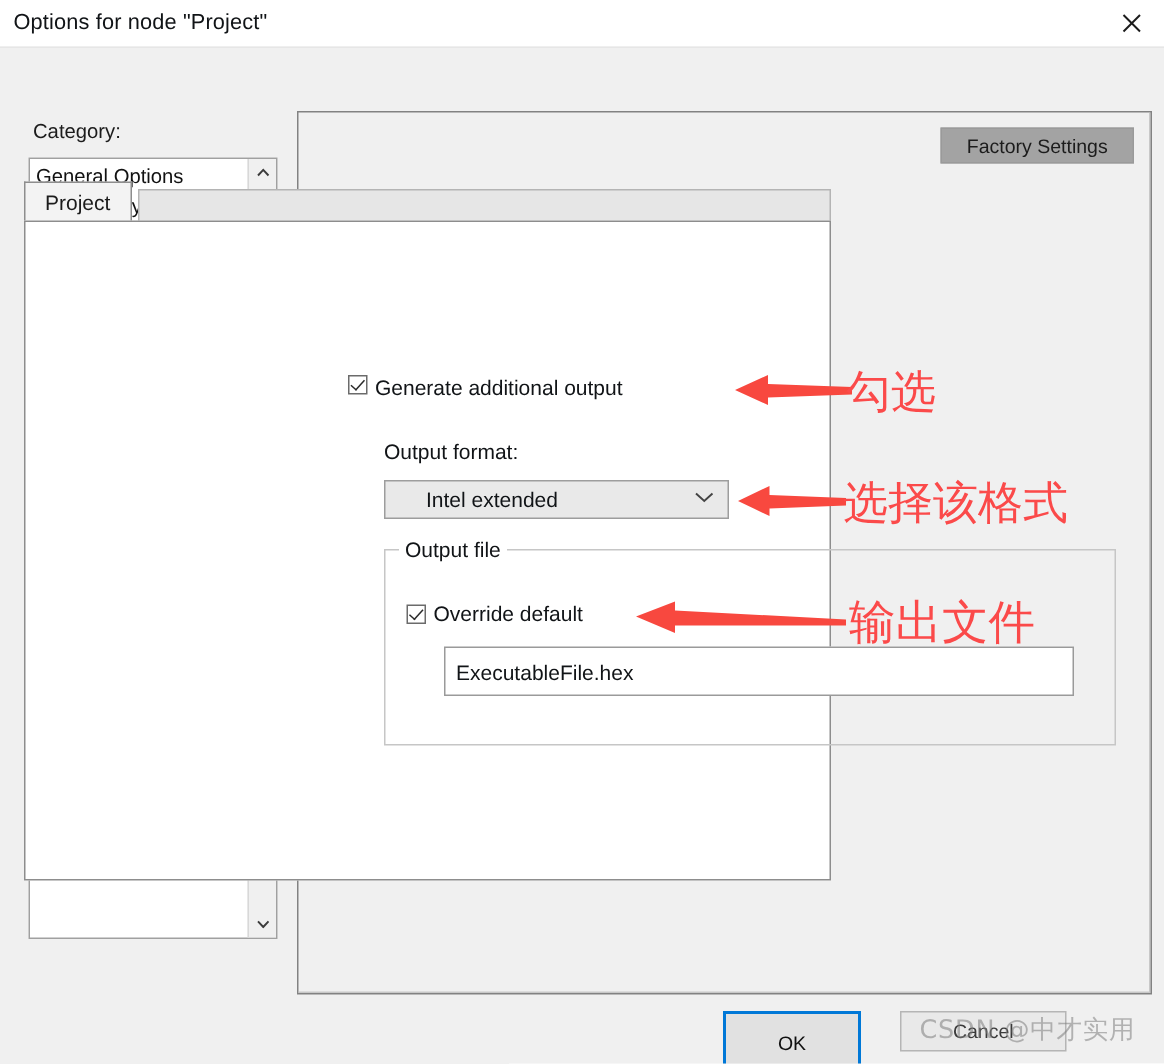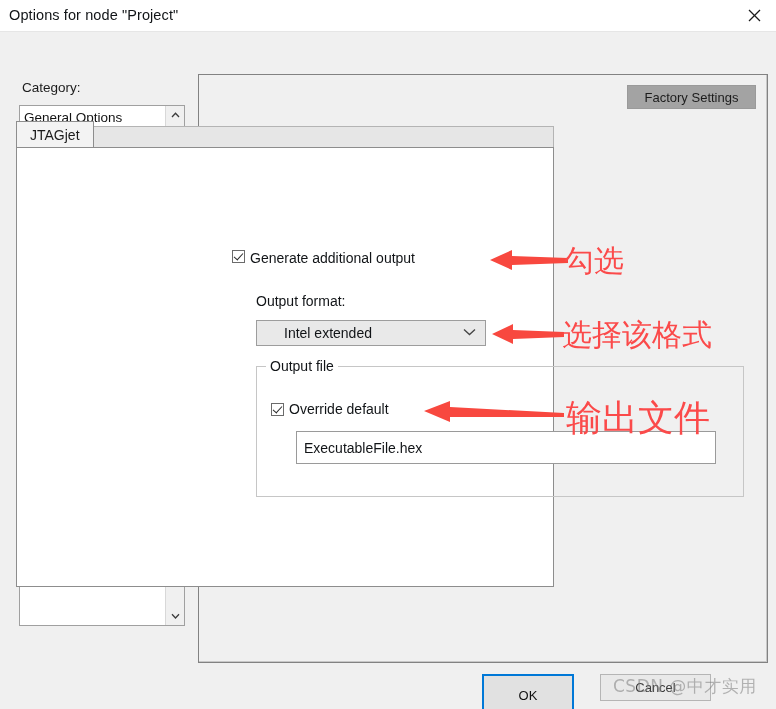--- a/index.html
+++ b/index.html
@@ -237,21 +237,21 @@
 
   
   .anno {
     position: absolute;
     color: #fb4a4a;
     font-family: "DejaVu Sans", sans-serif;
     white-space: nowrap;
   }
   .anno-text-1 { left: 564px; top: 209px; font-size: 30px; }
   .anno-text-2 { left: 562px; top: 283px; font-size: 30px; }
-  .anno-text-3 { left: 566px; top: 362px; font-size: 36px; }
+  .anno-text-3 { left: 566px; top: 362px; font-size: 31px; }
   .arrow { position: absolute; }
 
   
   .ok-btn {
     position: absolute; left: 482px; top: 674px;
     width: 92px; height: 43px;
     background: #e1e1e1;
     border: 2px solid #0078d7;
     display: flex; align-items: center; justify-content: center;
     font-size: 13px; color: #101010;
@@ -337,21 +337,21 @@
         </div>
       </div>
     </div>
 
     <div class="right-panel">
       <div class="factory-btn">Factory Settings</div>
     </div>
 
     <div class="tab-strip">
       <div class="tab-rest"></div>
-      <div class="tab">JTAGjet</div>
+      <div class="tab">Project</div>
     </div>
 
     <div class="tab-page"></div>
 
     <div class="row-gen">
       <span class="cb checked"></span>
       <span class="lbl">Generate additional output</span>
     </div>
 
     <div class="fmt-label">Output format:</div>

